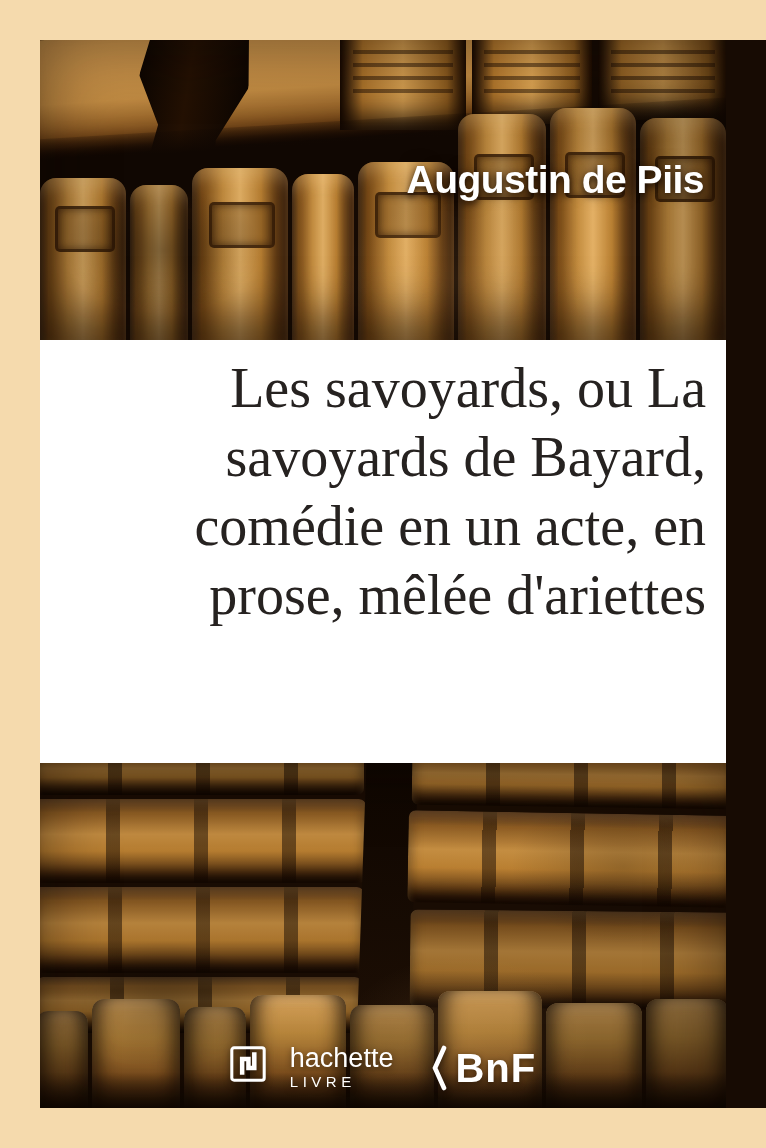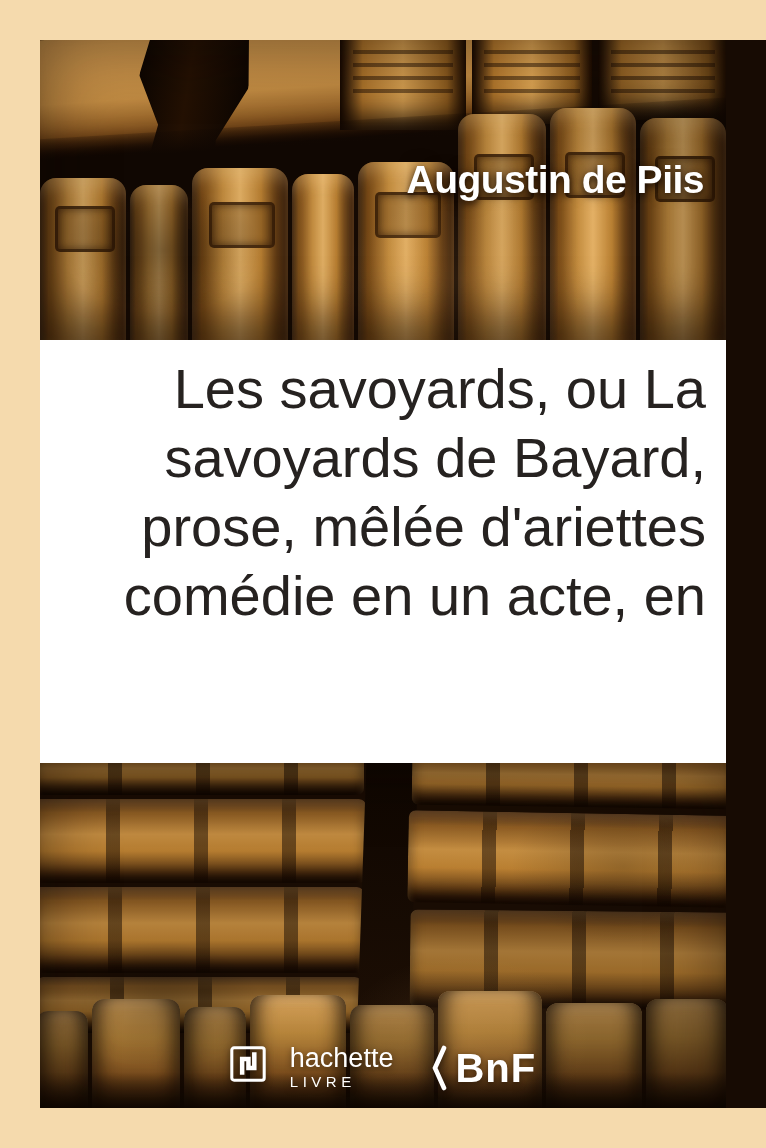--- a/index.html
+++ b/index.html
@@ -82,21 +82,21 @@
   }
 
   
   .title-band{
     position:absolute;left:0;top:300px;width:686px;height:423px;
     background:#ffffff;
     display:flex;flex-direction:column;align-items:flex-end;
     padding:14px 20px 0 0;box-sizing:border-box;
   }
   .tl{
-    font-family:Liberation Sans, sans-serif;
+    font-family:Liberation Serif, serif;
     font-size:56px;line-height:69px;
     color:#262220;white-space:nowrap;
   }
 
   
   .hb{
     position:absolute;border-radius:7px;
     background:
       repeating-linear-gradient(90deg, rgba(22,10,2,0) 0 74px, rgba(22,10,2,.5) 74px 88px),
       linear-gradient(180deg,#30180a 0%,#8a5a22 16%,#c08a40 42%,#b57c30 62%,#553311 88%,#1c0d04 100%);
@@ -174,22 +174,22 @@
 
       <div class="mottle"></div>
       <div class="vig"></div>
 
       <div class="author">Augustin de Piis</div>
     </div>
 
     <div class="title-band">
       <div class="tl">Les savoyards, ou La</div>
       <div class="tl">savoyards de Bayard,</div>
+      <div class="tl">comédie en un acte, en</div>
       <div class="tl">prose, mêlée d'ariettes</div>
-      <div class="tl">comédie en un acte, en</div>
     </div>
 
     <div class="ph-bottom">
 
       <div class="hb" style="left:-6px;top:-14px;width:330px;height:46px;filter:brightness(.8);"></div>
       <div class="hb" style="left:-8px;top:36px;width:334px;height:84px;"></div>
       <div class="hb" style="left:-6px;top:124px;width:330px;height:86px;filter:brightness(.94);"></div>
       <div class="hb" style="left:-4px;top:214px;width:326px;height:56px;filter:brightness(.78);"></div>
 
       <div class="gapcol" style="left:322px;top:-6px;width:52px;height:262px;transform:rotate(2deg);"></div>

